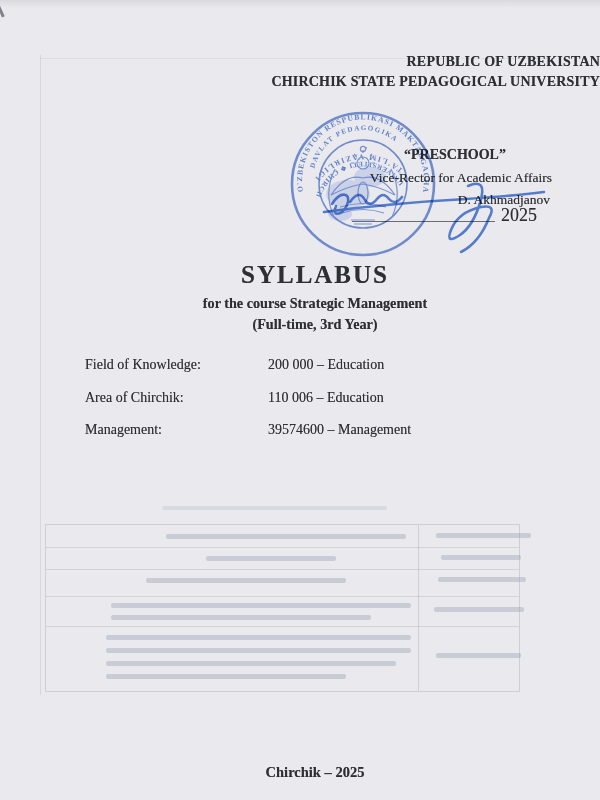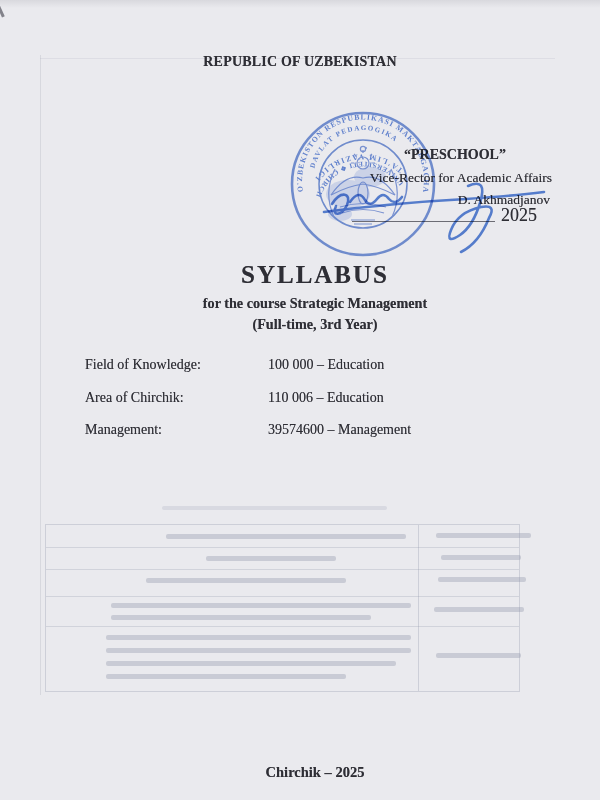--- a/index.html
+++ b/index.html
@@ -19,21 +19,21 @@
     background:linear-gradient(180deg,rgba(110,110,122,.14),rgba(110,110,122,0));
     pointer-events:none;
   }
   .corner-mark{
     position:absolute;left:-3px;top:-6px;width:3px;height:24px;
     background:#5f5f68;transform:rotate(-24deg);opacity:.75;
   }
   .scan-soft{ text-shadow:0 0 .6px rgba(46,46,53,.55); }
 
   .header{
-    position:absolute;top:52px;left:0;width:600px;text-align:center;
+    position:absolute;top:52px;left:0;width:600px;text-align:right;
     font-weight:bold;font-size:14px;line-height:20px;letter-spacing:.2px;
   }
 
   .approval-line{position:absolute;font-size:13.5px;white-space:nowrap;}
   .approved{top:147px;left:340px;width:230px;text-align:center;font-weight:bold;font-size:14px;}
   .vice{top:170px;right:48px;}
   .name{top:192px;right:50px;}
   .year{top:205px;left:501px;font-size:18px;}
   .sig-underline{
     position:absolute;top:221px;left:352px;width:143px;height:1px;
@@ -107,20 +107,21 @@
     <div class="smudge" style="left:65px;top:90px;width:260px"></div>
     <div class="smudge" style="left:390px;top:128px;width:85px"></div>
     <div class="smudge" style="left:60px;top:110px;width:305px"></div>
     <div class="smudge" style="left:60px;top:123px;width:305px"></div>
     <div class="smudge" style="left:60px;top:136px;width:290px"></div>
     <div class="smudge" style="left:60px;top:149px;width:240px"></div>
   </div>
 
   <div class="header scan-soft">
     <div>REPUBLIC OF UZBEKISTAN</div>
+    <div>CHIRCHIK STATE PEDAGOGICAL UNIVERSITY</div>
   </div>
 
   <div class="approval-line approved scan-soft">“PRESCHOOL”</div>
   <div class="approval-line vice scan-soft">Vice-Rector for Academic Affairs</div>
   <div class="approval-line name scan-soft">D. Akhmadjanov</div>
   <div class="sig-underline"></div>
   <div class="approval-line year scan-soft">2025</div>
 
   <svg class="stamp" viewBox="0 0 170 170">
     <defs>
@@ -178,21 +179,21 @@
 
   <div class="title-block">
     <div class="doc-title scan-soft">SYLLABUS</div>
     <div class="doc-sub scan-soft">for the course Strategic Management</div>
     <div class="doc-sub2 scan-soft">(Full-time, 3rd Year)</div>
   </div>
 
   <div class="fields">
     <div class="field-row row-0">
       <span class="lbl scan-soft">Field of Knowledge:</span>
-      <span class="val scan-soft">100 000 – Education</span>
+      <span class="val scan-soft">200 000 – Education</span>
     </div>
     <div class="field-row row-1">
       <span class="lbl scan-soft">Area of Chirchik:</span>
       <span class="val scan-soft">110 006 – Education</span>
     </div>
     <div class="field-row row-2">
       <span class="lbl scan-soft">Management:</span>
       <span class="val scan-soft">39574600 – Management</span>
     </div>
   </div>

